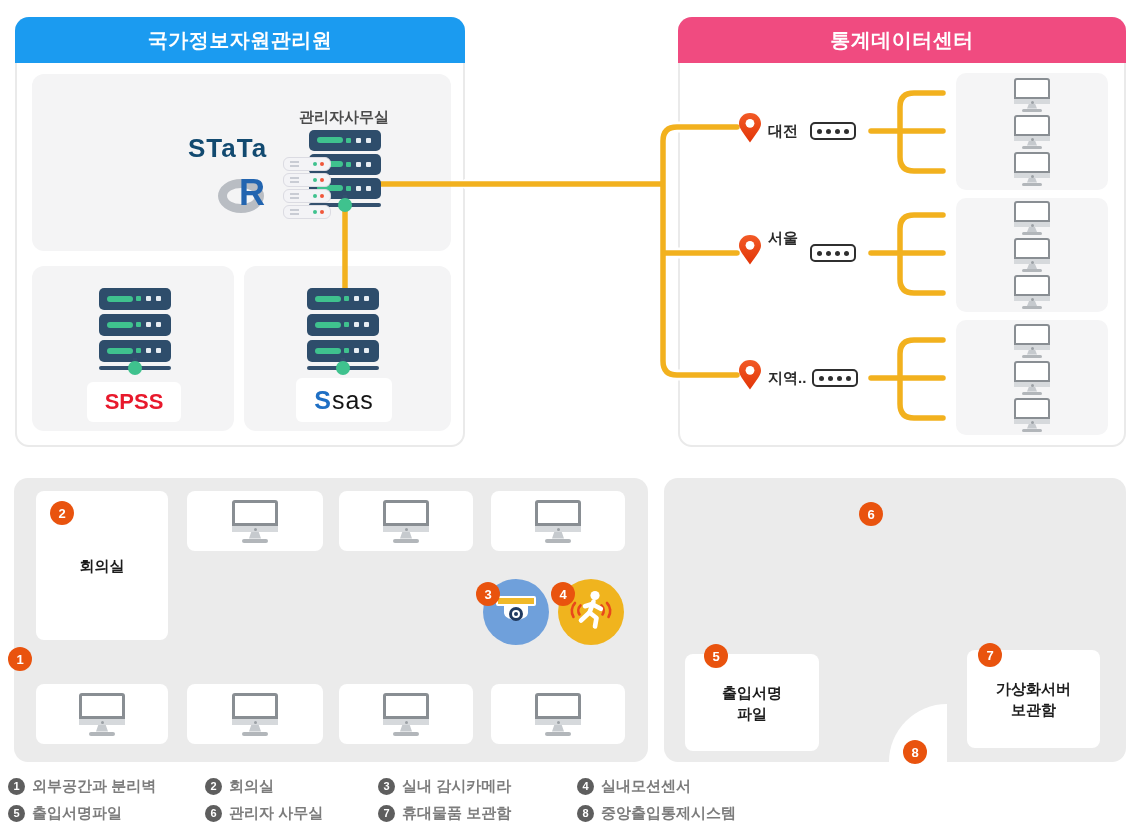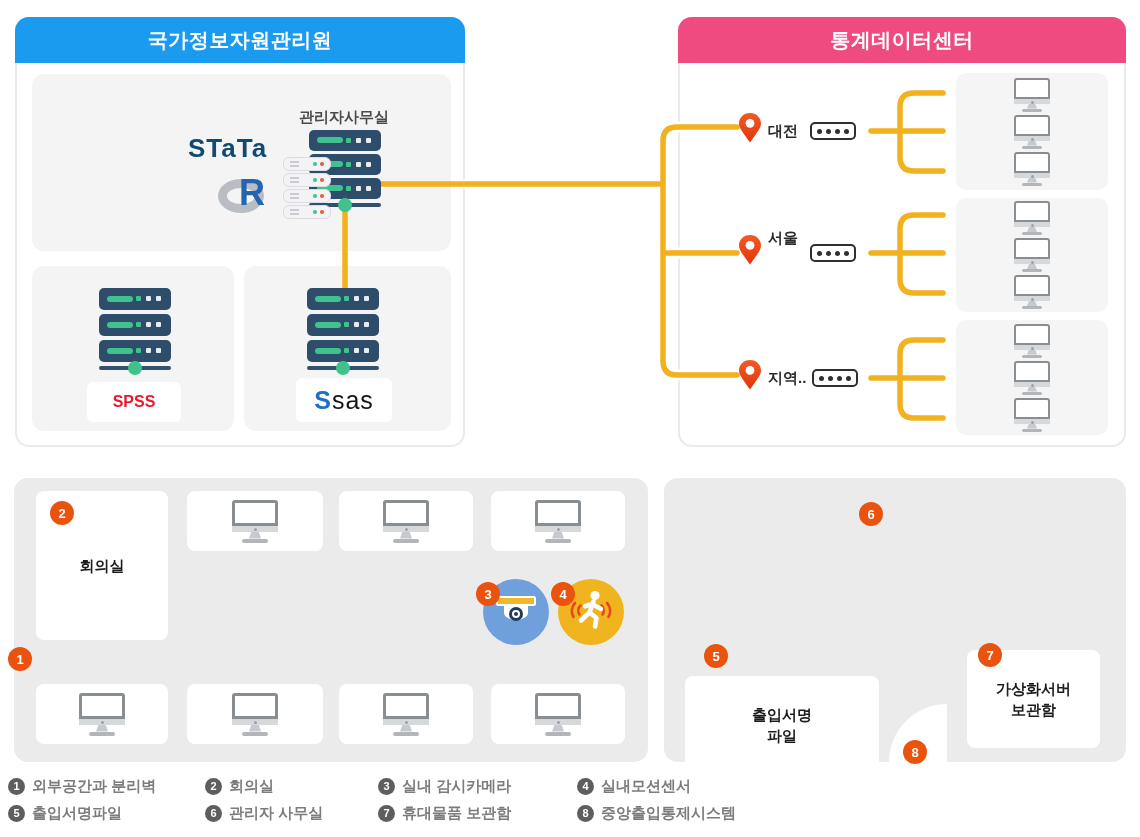--- a/index.html
+++ b/index.html
@@ -23,21 +23,21 @@
   .srv-base::before{content:"";position:absolute;left:50%;top:-8px;width:4px;height:8px;margin-left:-2px;background:#33506E}
   .srv-base::after{content:"";position:absolute;left:50%;top:-5px;width:14px;height:14px;margin-left:-7px;border-radius:50%;background:#3FC28E}
   
   .dbstack{position:absolute;width:48px}
   .db{height:12px;background:#F3F3F6;border:1px solid #DBDBE2;border-radius:6px;margin-bottom:2px;position:relative}
   .db::before{content:"";position:absolute;left:6px;top:3px;width:9px;height:2px;background:#C9CCD4;box-shadow:0 4px 0 #C9CCD4}
   .db::after{content:"";position:absolute;right:6px;top:4px;width:4px;height:4px;border-radius:50%;background:#F0573A;
              box-shadow:-7px 0 0 #3FC28E}
   
   .plate{position:absolute;background:#fff;border-radius:6px;display:flex;align-items:center;justify-content:center}
-  .spss-txt{color:#E8192C;font-weight:900;font-size:16px;letter-spacing:0px}
+  .spss-txt{color:#E8192C;font-weight:900;font-size:22px;letter-spacing:0px}
   .sas-s{color:#1F6FC4;font-weight:800;font-size:25px;margin-right:1px}
   .sas-txt{color:#141414;font-weight:400;font-size:25px;letter-spacing:1px}
   .stata-txt{position:absolute;color:#124A70;font-weight:800;font-size:26px;letter-spacing:1px}
   .r-ring{position:absolute;width:46px;height:34px;border:9px solid #B9BDC3;border-radius:50%;box-sizing:border-box}
   .r-letter{position:absolute;color:#2365B0;font-weight:800;font-size:36px;line-height:36px}
   .label-sm{position:absolute;color:#4A4A4A;font-size:15px;font-weight:600;text-align:center}
   
   .pill{position:absolute;background:#F5B41E;border:3px solid rgba(255,255,255,.85);border-radius:24px;
         display:flex;align-items:center;justify-content:center;color:#fff;font-size:17px;font-weight:700;
         box-shadow:0 0 0 1px rgba(240,200,120,.35);text-shadow:0 1px 1px rgba(190,130,0,.45);box-sizing:border-box}
@@ -351,21 +351,21 @@
         <path d="M35.5 22.5 L31.5 33.5 L23 41.5"></path>
         <path d="M31.5 33.5 L38.5 39 L37 47.5"></path>
         <path d="M34.8 25.5 L42.8 29.8"></path>
         <path d="M35 24.8 L27 27.2"></path>
       </g>
     </svg>
   </div>
 
   <div class="farea" style="left:664px;top:478px;width:462px;height:284px"></div>
 
-  <div class="room" style="left:685px;top:676px;width:194px;height:97px">
+  <div class="room" style="left:685px;top:654px;width:134px;height:97px">
     <span>출입서명</span>
     <span>파일</span>
   </div>
   <div class="room" style="left:967px;top:650px;width:133px;height:98px">
     <span>가상화서버</span>
     <span>보관함</span>
   </div>
 
   <div class="door" style="left:889px;top:704px"></div>
 

